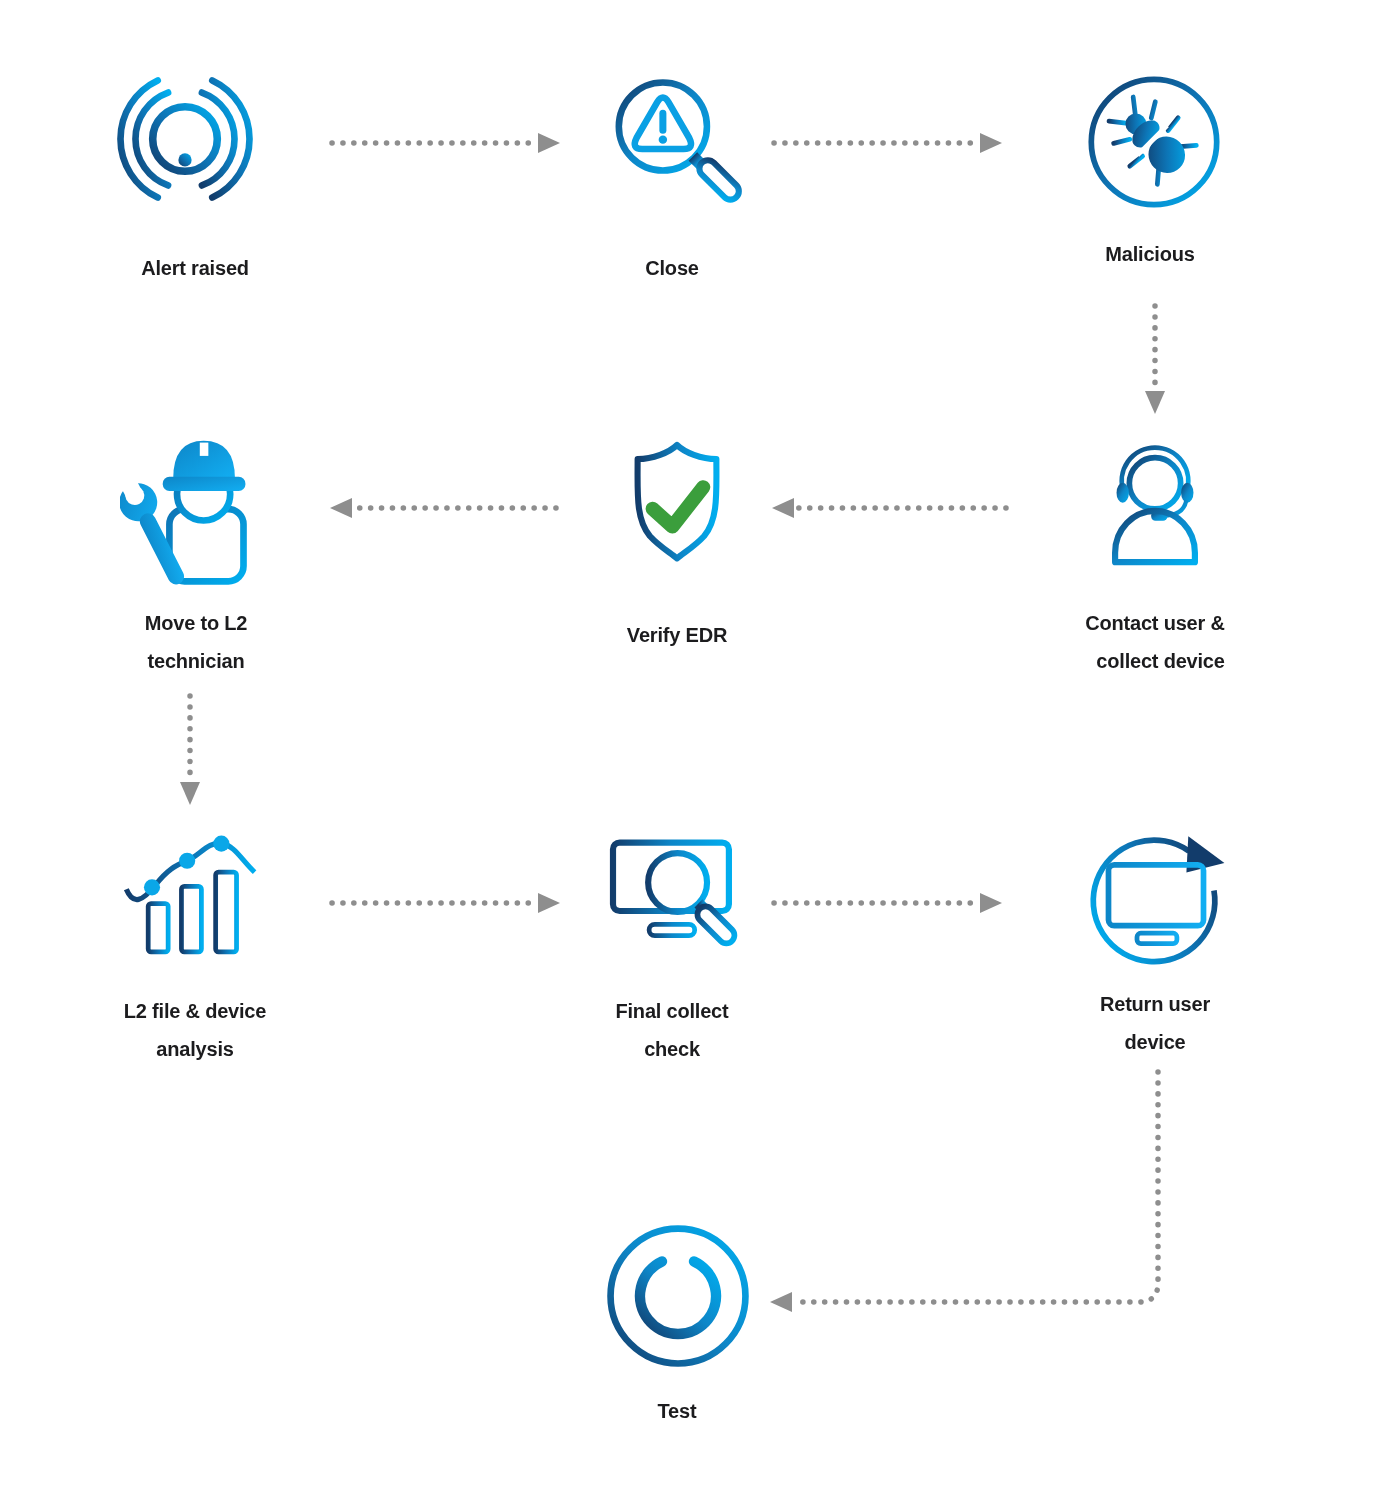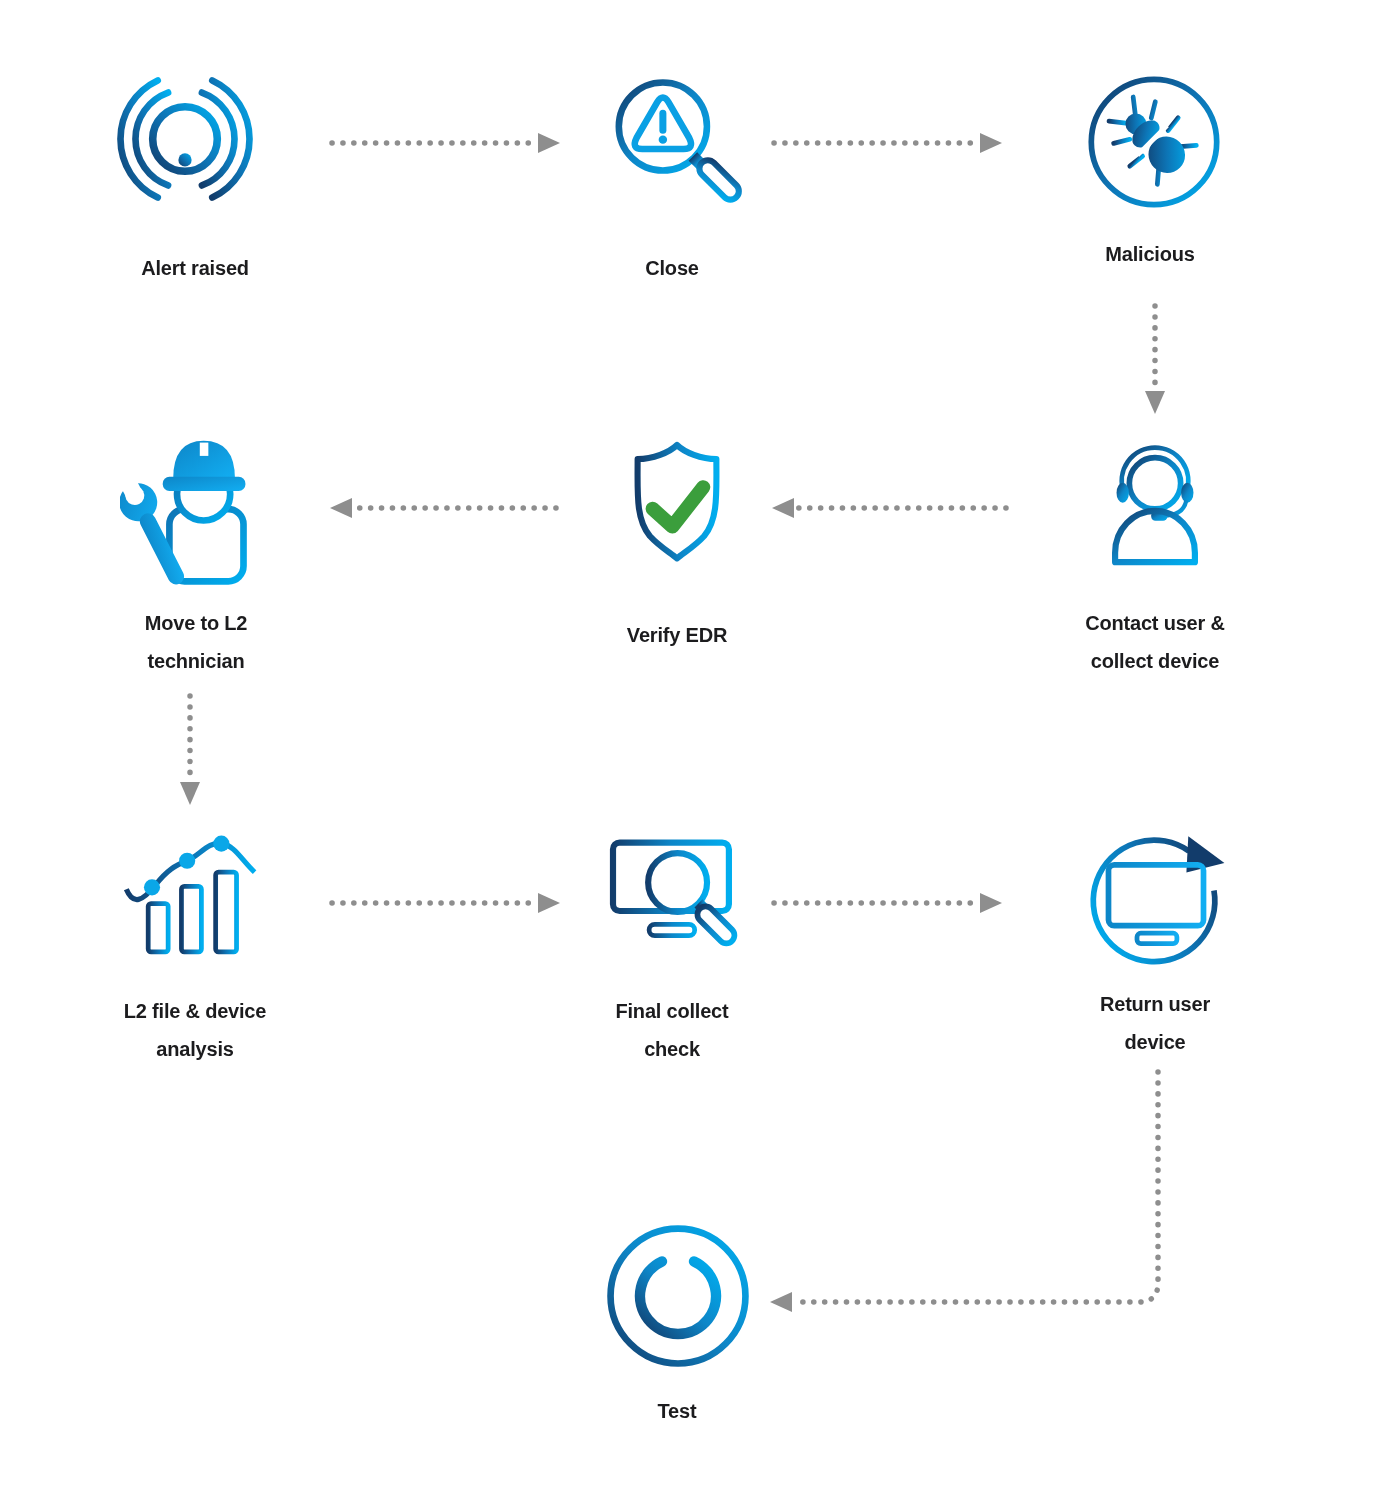--- a/index.html
+++ b/index.html
@@ -164,21 +164,21 @@
           </defs>
         <circle cx="80" cy="54" r="27" stroke="url(#g3)" stroke-width="6" fill="none"></circle>
         <path d="M 47 63 A 35 35 0 1 1 113 63" stroke="url(#g3)" stroke-width="5" fill="none" stroke-linecap="round"></path>
         <ellipse cx="46" cy="64" rx="6.5" ry="10.5" fill="url(#g3)"></ellipse>
         <ellipse cx="114" cy="64" rx="6.5" ry="10.5" fill="url(#g3)"></ellipse>
         <path d="M 113 72 Q 110 87 92 88" stroke="url(#g3)" stroke-width="4.5" fill="none"></path>
         <rect x="76" y="83" width="17" height="10.5" rx="4.5" fill="url(#g3)"></rect>
         <path d="M 38 137 V 127 A 42 44 0 0 1 122 127 V 137 Z" stroke="url(#g3)" stroke-width="6.5" stroke-linejoin="round" fill="none"></path>
       </svg>
     </div>
-    <div class="label" style="top:172px;left:0px;">Contact user &amp;
+    <div class="label" style="top:172px;left:0px;text-align:right;">Contact user &amp;
 collect device</div>
   </div>
 
   <div class="node" style="left:677px;top:430px;">
     <div class="icon-wrap">
       <svg width="150" height="150" viewBox="0 0 160 160" xmlns="http://www.w3.org/2000/svg">
         <defs>
             <linearGradient id="g4" x1="0" y1="0" x2="1" y2="0">
           <stop offset="0" stop-color="#123c6b"></stop>
               <stop offset="0.55" stop-color="#0d86c8"></stop>

